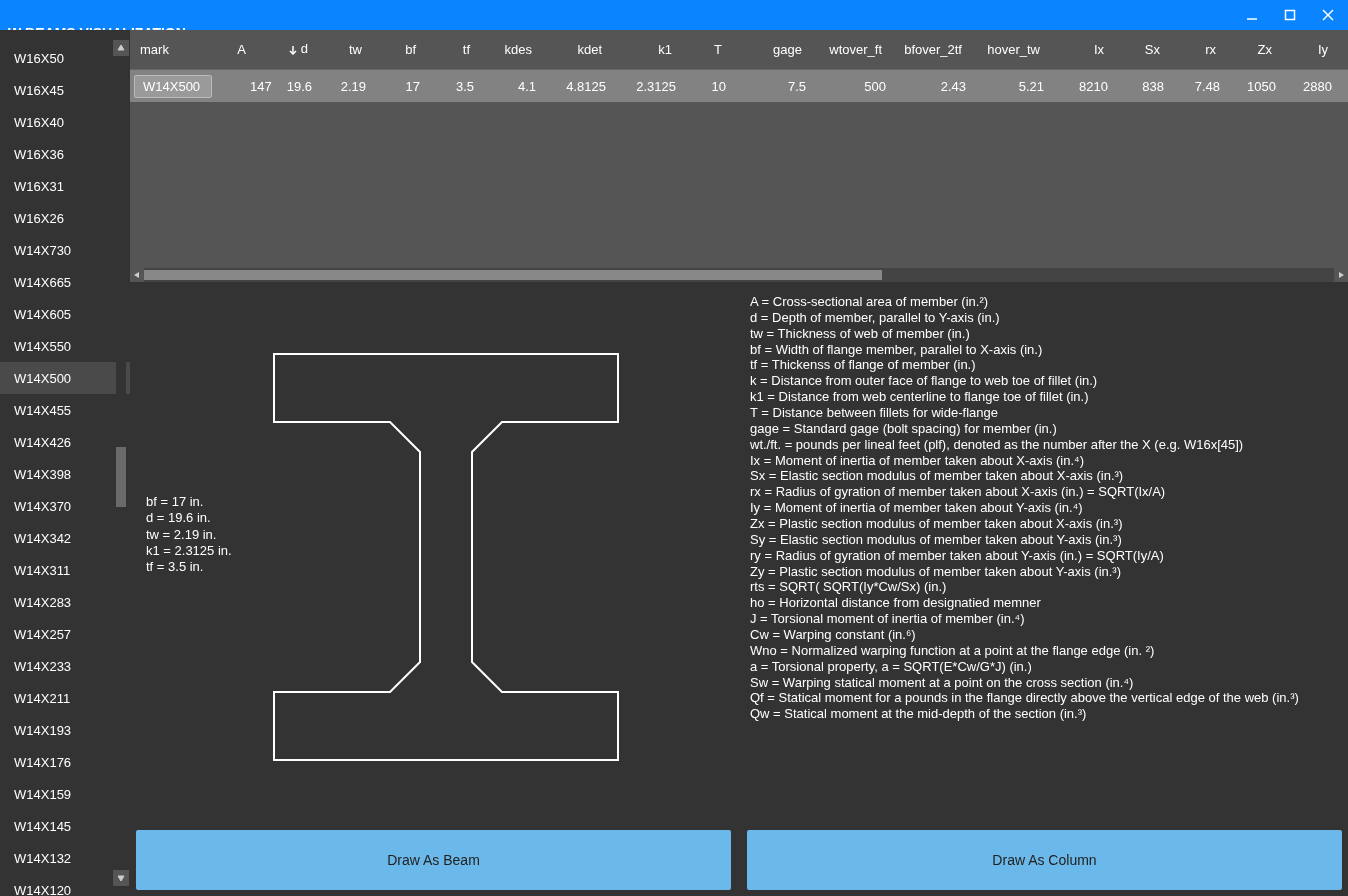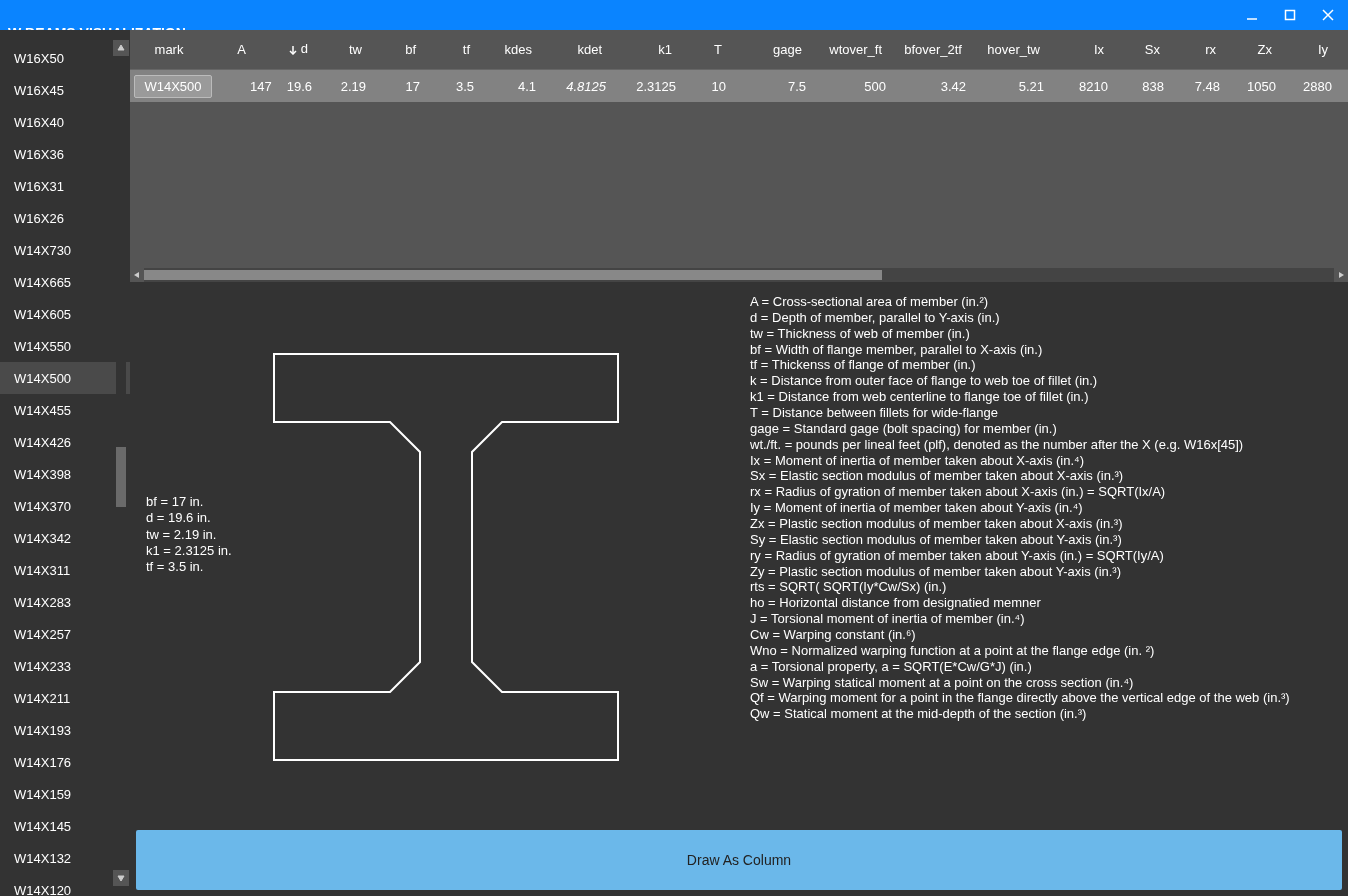--- a/index.html
+++ b/index.html
@@ -18,21 +18,21 @@
   .scroll-thumb { position:absolute; top:48%; left:0; width:10px; height:60px; background:#6a6a6a; }
   .sidebar-items { padding-top:12px; }
   .sidebar-item { height:32px; padding:0 14px; display:flex; align-items:center; font-size:13px; cursor:pointer; }
   .sidebar-item.selected { background:#4a4a4a; }
   .main { flex:1; display:flex; flex-direction:column; }
   .grid-area { height: 252px; background:#555; position:relative; overflow:hidden; }
   .grid-header { display:flex; height:40px; align-items:center; background:#555; border-bottom:1px solid #666; }
   .grid-row { display:flex; height:32px; align-items:center; }
   .grid-row.selected { background:#828282; }
   .cell { padding:0 10px; font-size:13px; white-space:nowrap; text-align:right; }
-  .cell.first { text-align:center; }
+  .cell.first { text-align:left; }
   .cell.first.selected-cell { border:1px solid #bbb; background:#9a9a9a; border-radius:2px; margin-left:4px; padding:3px 8px; }
   .sort-icon { display:inline-block; vertical-align:middle; margin-right:3px; }
   .hscroll { position:absolute; bottom:0; left:0; right:0; height:14px; background:#444; display:flex; align-items:center; }
   .hscroll-btn { width:14px; height:14px; background:#555; display:flex; align-items:center; justify-content:center; cursor:pointer; }
   .hscroll-track { flex:1; height:10px; background:#444; position:relative; }
   .hscroll-thumb { position:absolute; left:0; top:0; height:10px; width:62%; background:#888; }
   .lower { flex:1; display:flex; flex-direction:column; background:#333; padding:6px 6px 6px 6px; }
   .lower-content { flex:1; display:flex; gap:4px; overflow:hidden; }
   .beam-panel { width:600px; position:relative; }
   .beam-svg { position:absolute; left:130px; top:58px; }
@@ -141,26 +141,26 @@
           <div class="cell" style="width: 56px; text-align: right;"><span>Iy</span></div>
         </div>
       <div class="grid-row selected" id="grid-row">
           <div class="cell first selected-cell" style="width: 78px;">W14X500</div>
           <div class="cell" style="width: 48px; padding-left: 38px;">147</div>
           <div class="cell" style="width: 62px;">19.6</div>
           <div class="cell" style="width: 54px;">2.19</div>
           <div class="cell" style="width: 54px;">17</div>
           <div class="cell" style="width: 54px;">3.5</div>
           <div class="cell" style="width: 62px;">4.1</div>
-          <div class="cell" style="width: 70px; font-style: italic;">4.8125</div>
+          <div class="cell" style="width: 70px;">4.8125</div>
           <div class="cell" style="width: 70px;">2.3125</div>
           <div class="cell" style="width: 50px;">10</div>
           <div class="cell" style="width: 80px;">7.5</div>
           <div class="cell" style="width: 80px;">500</div>
-          <div class="cell" style="width: 80px;">3.42</div>
+          <div class="cell" style="width: 80px;">2.43</div>
           <div class="cell" style="width: 78px;">5.21</div>
           <div class="cell" style="width: 64px;">8210</div>
           <div class="cell" style="width: 56px;">838</div>
           <div class="cell" style="width: 56px;">7.48</div>
           <div class="cell" style="width: 56px;">1050</div>
           <div class="cell" style="width: 56px;">2880</div>
         </div>
       <div class="hscroll">
         <div class="hscroll-btn">
           <svg width="8" height="8" viewBox="0 0 8 8">
@@ -211,22 +211,23 @@
             <div>Sy = Elastic section modulus of member taken about Y-axis (in.³)</div>
             <div>ry = Radius of gyration of member taken about Y-axis (in.) = SQRT(Iy/A)</div>
             <div>Zy = Plastic section modulus of member taken about Y-axis (in.³)</div>
             <div>rts = SQRT( SQRT(Iy*Cw/Sx) (in.)</div>
             <div>ho = Horizontal distance from designatied memner</div>
             <div>J = Torsional moment of inertia of member (in.⁴)</div>
             <div>Cw = Warping constant (in.⁶)</div>
             <div>Wno = Normalized warping function at a point at the flange edge (in. ²)</div>
             <div>a = Torsional property, a = SQRT(E*Cw/G*J) (in.)</div>
             <div>Sw = Warping statical moment at a point on the cross section (in.⁴)</div>
-            <div>Qf = Warping moment for a point in the flange directly above the vertical edge of the web (in.³)</div>
+            <div>Qf = Statical moment for a pounds in the flange directly above the vertical edge of the web (in.³)</div>
             <div>Qw = Statical moment at the mid-depth of the section (in.³)</div>
           </div>
       </div>
       <div class="buttons-row">
+        <div class="big-btn">Draw As Beam</div>
         <div class="big-btn">Draw As Column</div>
       </div>
     </div>
   </div>
 </div>
 
 </body></html>

